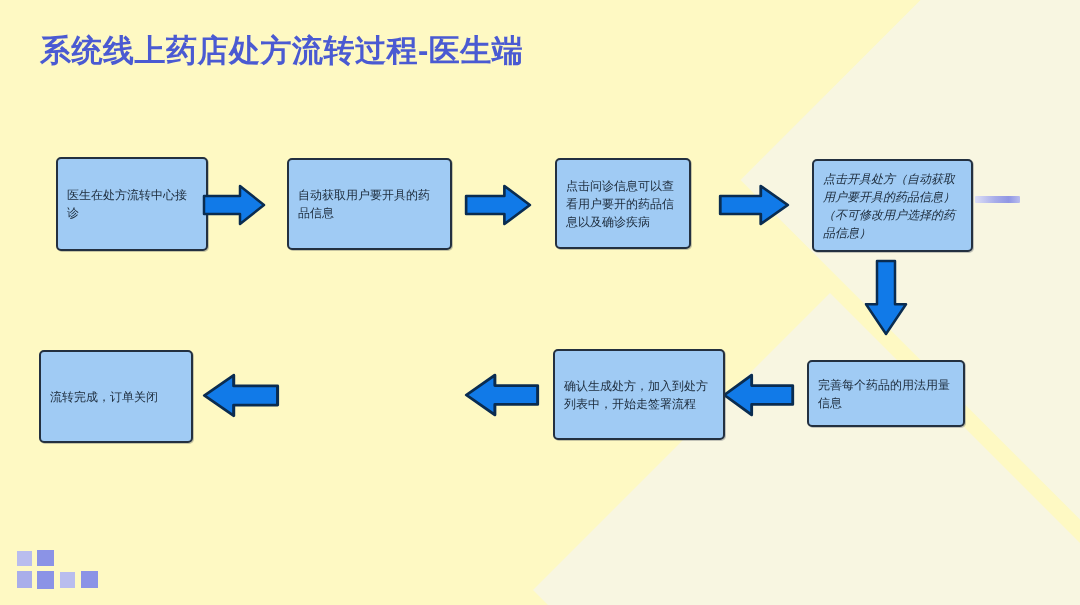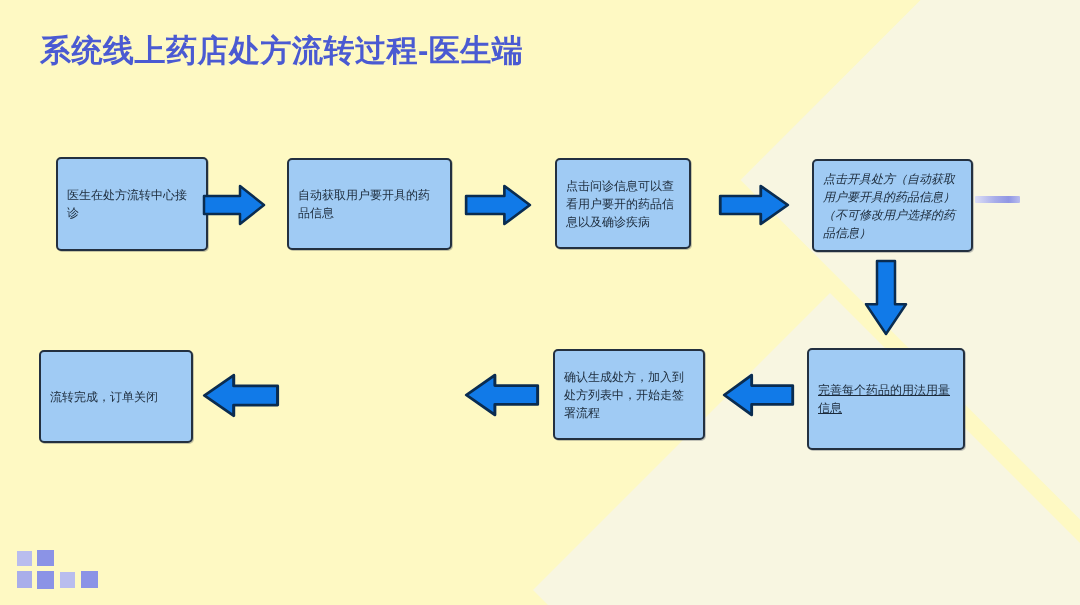--- a/index.html
+++ b/index.html
@@ -27,22 +27,22 @@
     border:2px solid #233040;border-radius:5px;
     display:flex;align-items:center;
     padding:0 9px;
     font-size:12px;line-height:1.5;color:#1b2a3a;
     box-shadow:1px 1px 0 rgba(30,40,60,.25);
   }
   #b1{left:40px; top:157px;width:152px;height:94px;margin-left:16px;}
   #b2{left:287px;top:158px;width:165px;height:92px;}
   #b3{left:555px;top:158px;width:136px;height:91px;}
   #b4{left:812px;top:159px;width:161px;height:93px;font-style:italic;}
-  #b5{left:807px;top:348px;width:158px;height:102px;text-decoration:underline;}
-  #b6{left:553px;top:349px;width:152px;height:91px;}
+  #b5{left:807px;top:360px;width:158px;height:67px;}
+  #b6{left:553px;top:349px;width:172px;height:91px;}
   #b7{left:287px;top:349px;width:165px;height:93px;}
   #b8{left:39px; top:350px;width:154px;height:93px;}
 
   .arrow{position:absolute;}
   #a1{left:202px;top:183px;}
   #a2{left:464px;top:183px;}
   #a3{left:718px;top:183px;}
   #a4{left:864px;top:259px;}
   #a5{left:722px;top:372px;}
   #a6{left:464px;top:372px;}

